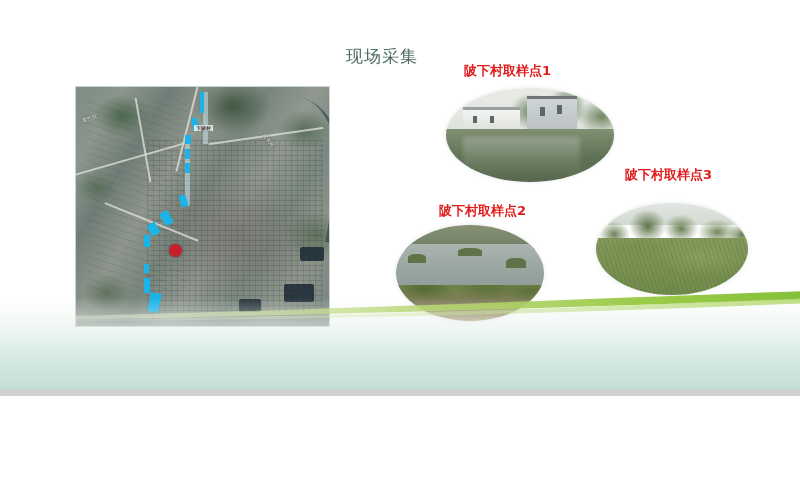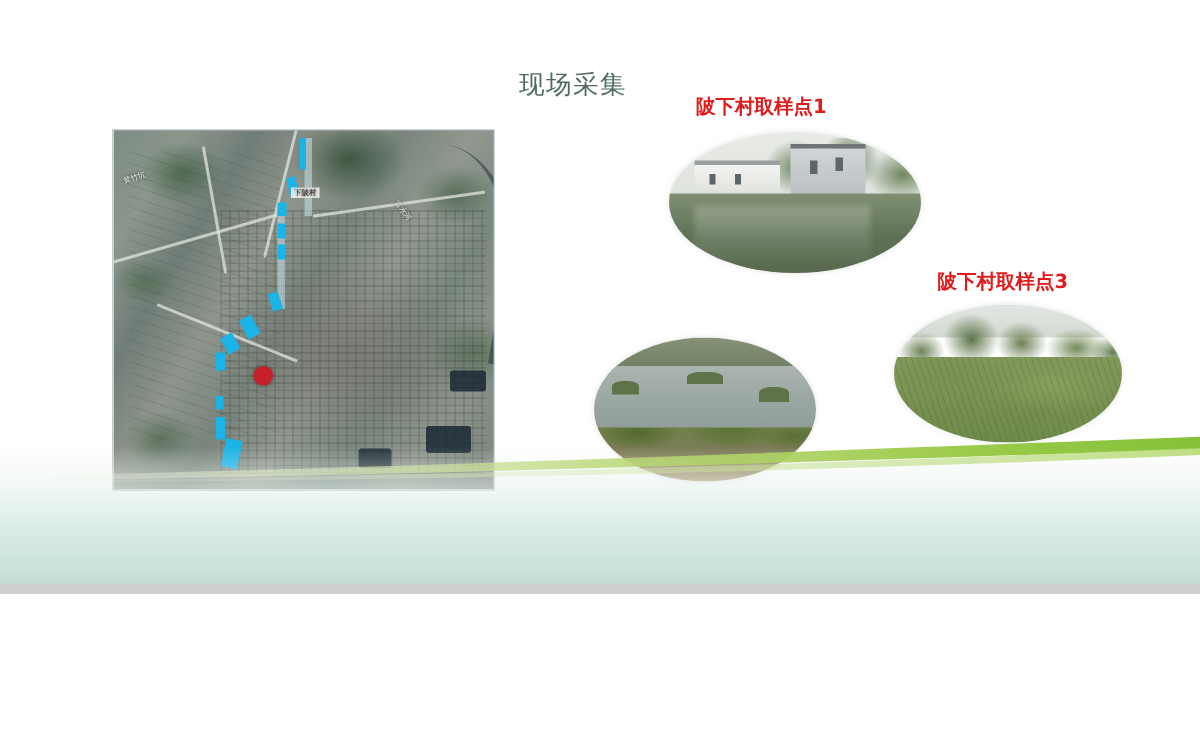--- a/index.html
+++ b/index.html
@@ -213,21 +213,21 @@
   .caption {
     position: absolute;
     color: #e01b1b;
     font-size: 13px;
     font-weight: bold;
     font-family: "DejaVu Sans", "Liberation Sans", sans-serif;
     white-space: nowrap;
   }
   #caption-1 { left: 464px; top: 62px; }
   #caption-2 { left: 439px; top: 202px; }
-  #caption-3 { left: 625px; top: 179px; }
+  #caption-3 { left: 625px; top: 166px; }
 
   
   .footer-band {
     position: absolute;
     left: 0;
     right: 0;
     bottom: 6px;
     height: 92px;
     background: linear-gradient(to bottom,
        rgba(255,255,255,0) 0%,
@@ -318,20 +318,21 @@
       <div class="house-r"></div>
       <div class="win" style="left:16%;top:30%;width:4px;height:7px;"></div>
       <div class="win" style="left:26%;top:30%;width:4px;height:7px;"></div>
       <div class="win" style="left:56%;top:20%;width:5px;height:9px;"></div>
       <div class="win" style="left:66%;top:18%;width:5px;height:9px;"></div>
       <div class="water"></div>
       <div class="refl"></div>
     </div>
   </div>
 
+  <div class="caption" id="caption-2">陂下村取样点2</div>
   <div class="photo" id="photo-2">
     <div class="photo-inner">
       <div class="far"></div>
       <div class="water"></div>
       <div class="weed" style="left:8%;top:30%;width:18px;height:9px;"></div>
       <div class="weed" style="left:42%;top:24%;width:24px;height:8px;"></div>
       <div class="weed" style="left:74%;top:34%;width:20px;height:10px;"></div>
       <div class="bank"></div>
     </div>
   </div>

